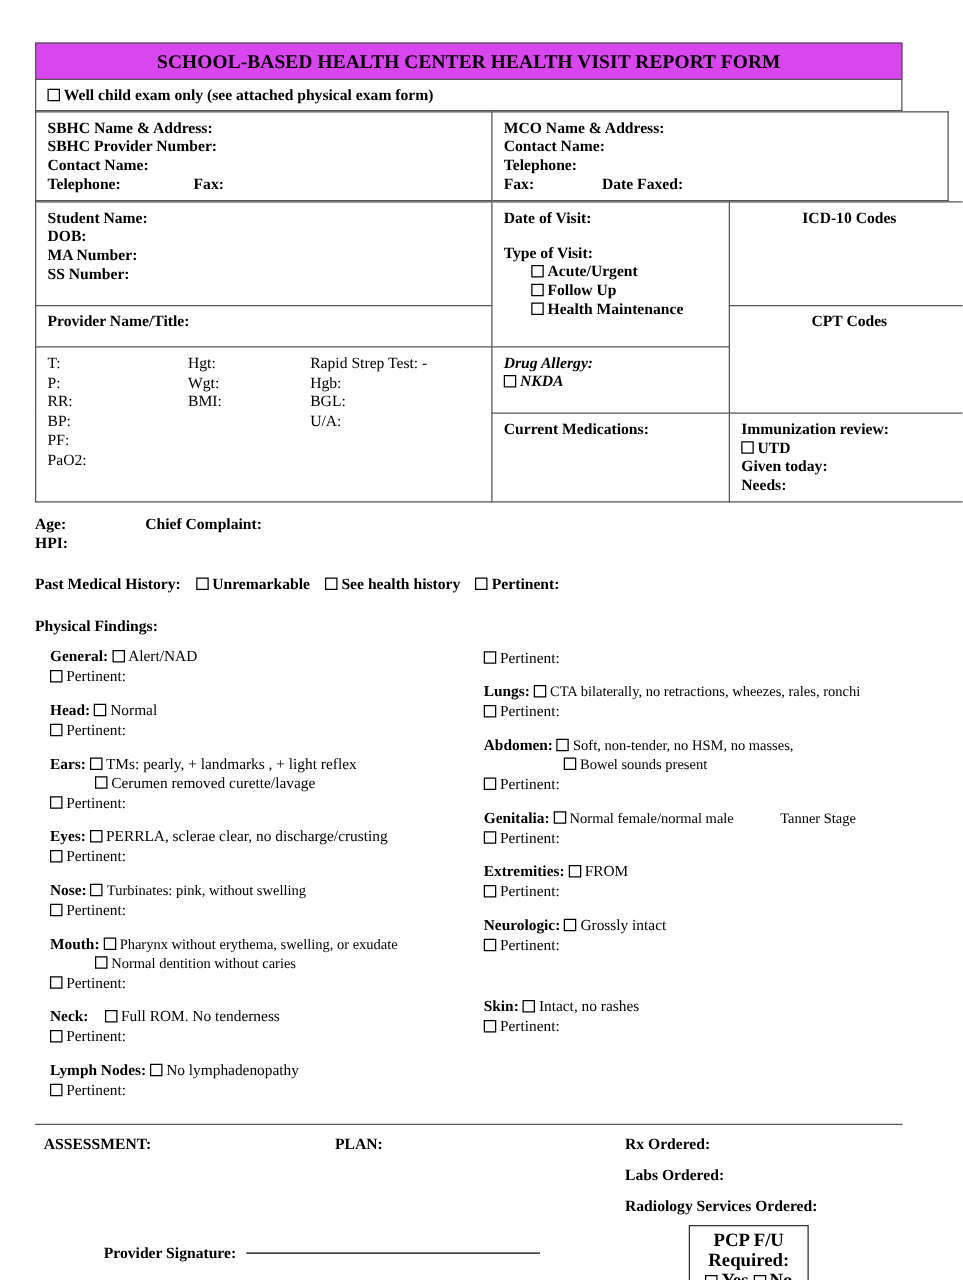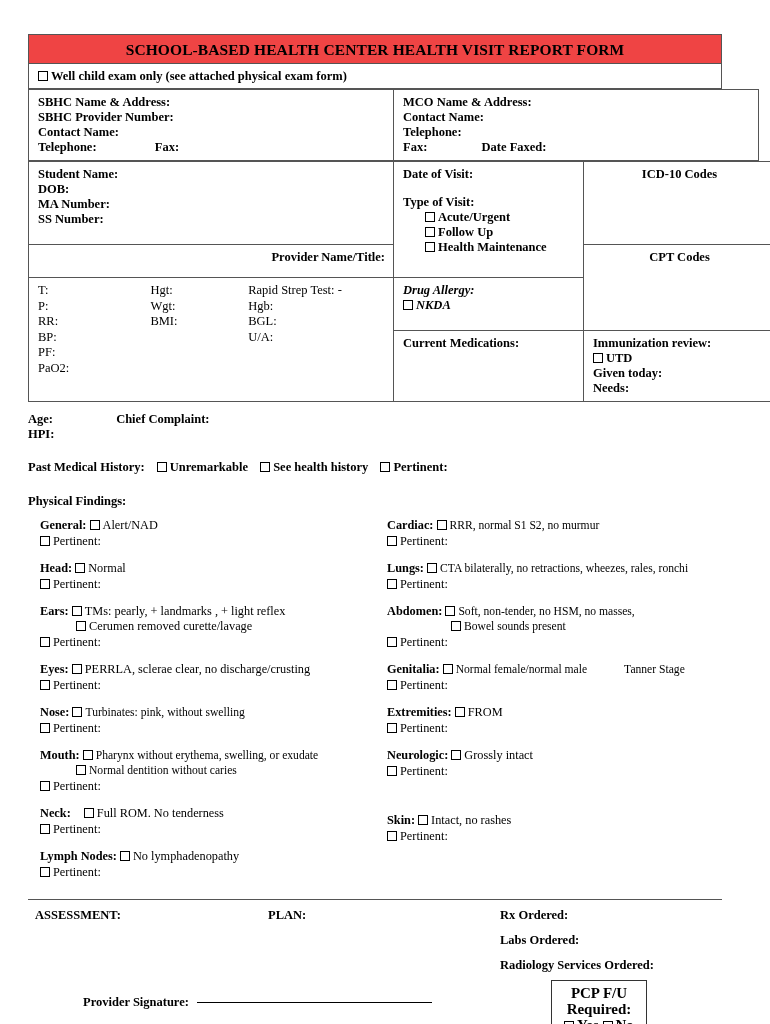--- a/index.html
+++ b/index.html
@@ -31,21 +31,21 @@
     background: #fff;
     vertical-align: -1px;
     margin-right: 3px;
     box-sizing: border-box;
   }
   .b { font-weight: bold; }
 
   
   .title-bar {
     border: 1.3px solid #555;
-    background: #ef4444;
+    background: #d946ef;
     text-align: center;
     font-weight: bold;
     font-size: 15.5px;
     letter-spacing: .1px;
     padding: 7px 0 7px;
     box-sizing: border-box;
     height: 30px;
     line-height: 16px;
   }
 
@@ -207,21 +207,21 @@
         <div class="b" style="padding-left:22px">
           <span class="cb"></span><span>Health Maintenance</span>
         </div>
       </td>
       <td class="ctr" style="width:173px;">
         <span class="b">ICD-10 Codes</span>
       </td>
     </tr>
 
     <tr>
-      <td style="height:22px;text-align:right;">
+      <td style="height:22px;">
         <span class="b">Provider Name/Title:</span>
       </td>
       <td class="ctr" rowspan="2">
         <span class="b">CPT Codes</span>
       </td>
     </tr>
 
     <tr>
       <td rowspan="2" style="height:105px;">
         <div class="vit">
@@ -339,22 +339,20 @@
         <div class="ln"><span class="lab">Lymph Nodes:</span>
           <span class="cb"></span><span>No lymphadenopathy</span></div>
         <div class="ln pert"><span class="cb"></span><span>Pertinent:</span></div>
       </div>
 
     </div>
 
     <div class="col">
 
       <div class="fgroup">
-        <div class="ln"><span class="lab">Cardiac:</span>
-          <span class="cb"></span><span class="small">RRR, normal S1 S2, no murmur</span></div>
         <div class="ln pert"><span class="cb"></span><span>Pertinent:</span></div>
       </div>
 
       <div class="fgroup">
         <div class="ln"><span class="lab">Lungs:</span>
           <span class="cb"></span><span class="small">CTA bilaterally, no retractions, wheezes, rales, ronchi</span></div>
         <div class="ln pert"><span class="cb"></span><span>Pertinent:</span></div>
       </div>
 
       <div class="fgroup">

